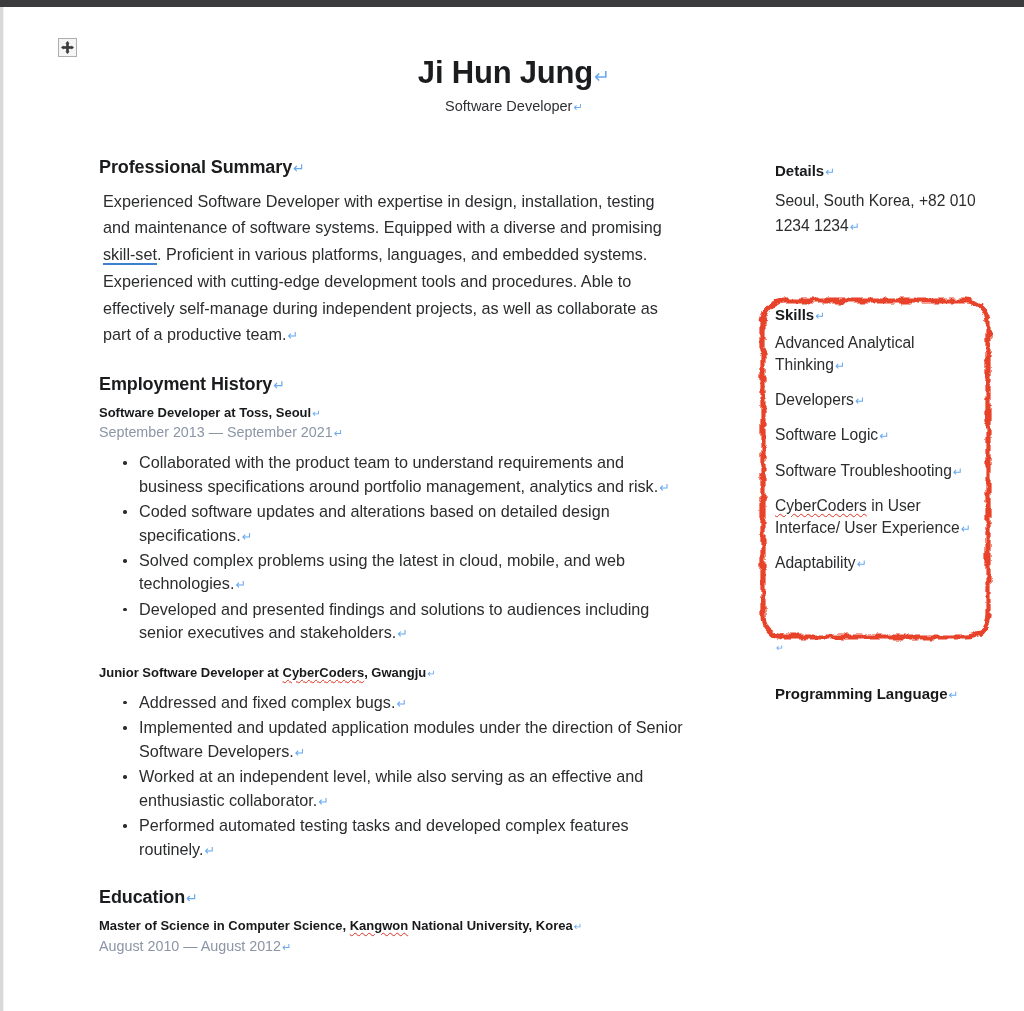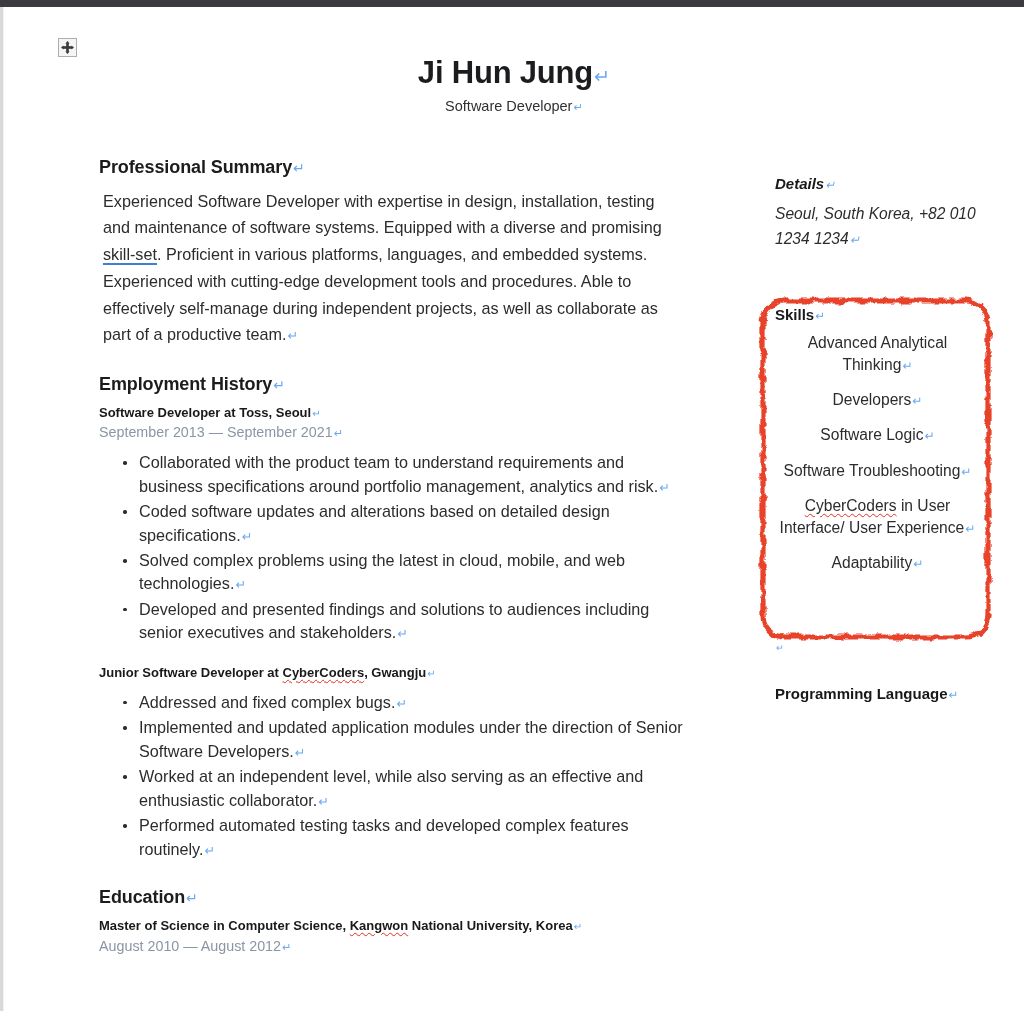--- a/index.html
+++ b/index.html
@@ -108,24 +108,23 @@
 
   
   .col-main {
     position: absolute;
     top: 150px;
     left: 95px;
     width: 585px;
   }
   .col-side {
     position: absolute;
-    top: 168px;
+    top: 155px;
     left: 771px;
     width: 215px;
-    font-style: italic;
   }
 
   h2.section-title {
     margin: 0 0 9px 0;
     font-size: 18px;
     font-weight: bold;
     color: #1b1c1e;
     line-height: 1.2;
     letter-spacing: -0.1px;
   }
@@ -195,21 +194,20 @@
     color: #4a90e2;
     text-decoration: none;
     font-size: 15.6px;
     line-height: 1.62;
   }
   .skill-item {
     margin: 0 0 13px 0;
     font-size: 15.6px;
     line-height: 1.42;
     color: #2b2c2e;
-    text-align: center;
   }
   .skill-item:last-child { margin-bottom: 0; }
 
   
   .spell-red {
     text-decoration: underline;
     text-decoration-color: #e03020;
     text-decoration-style: wavy;
     text-decoration-thickness: 1px;
     text-underline-offset: 2px;

